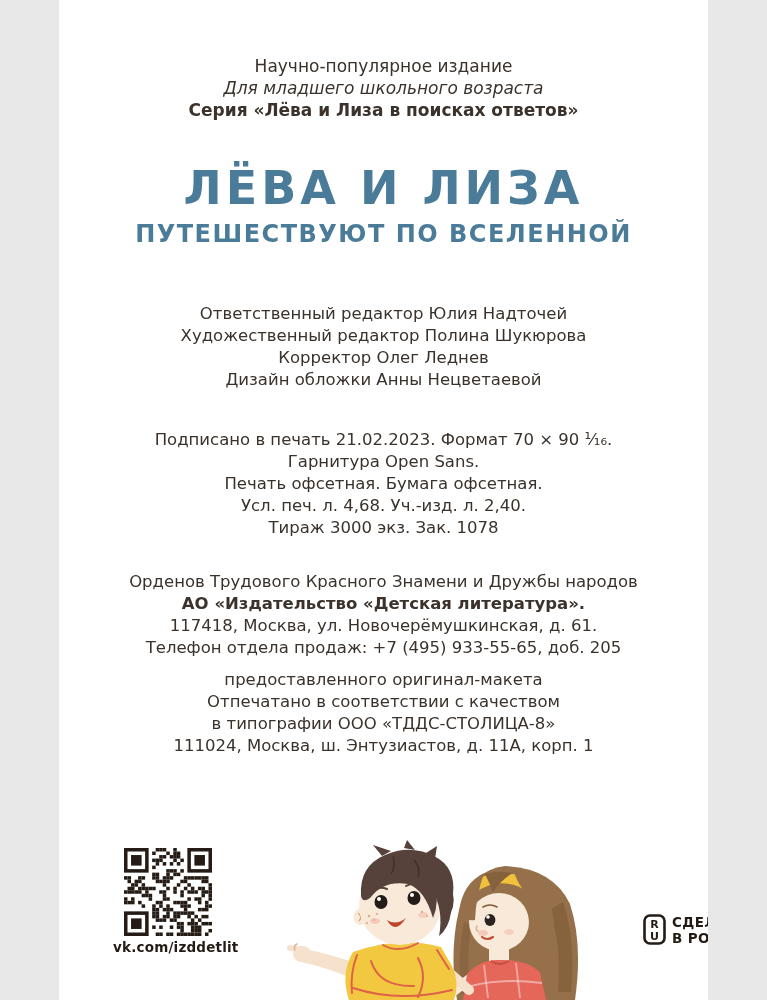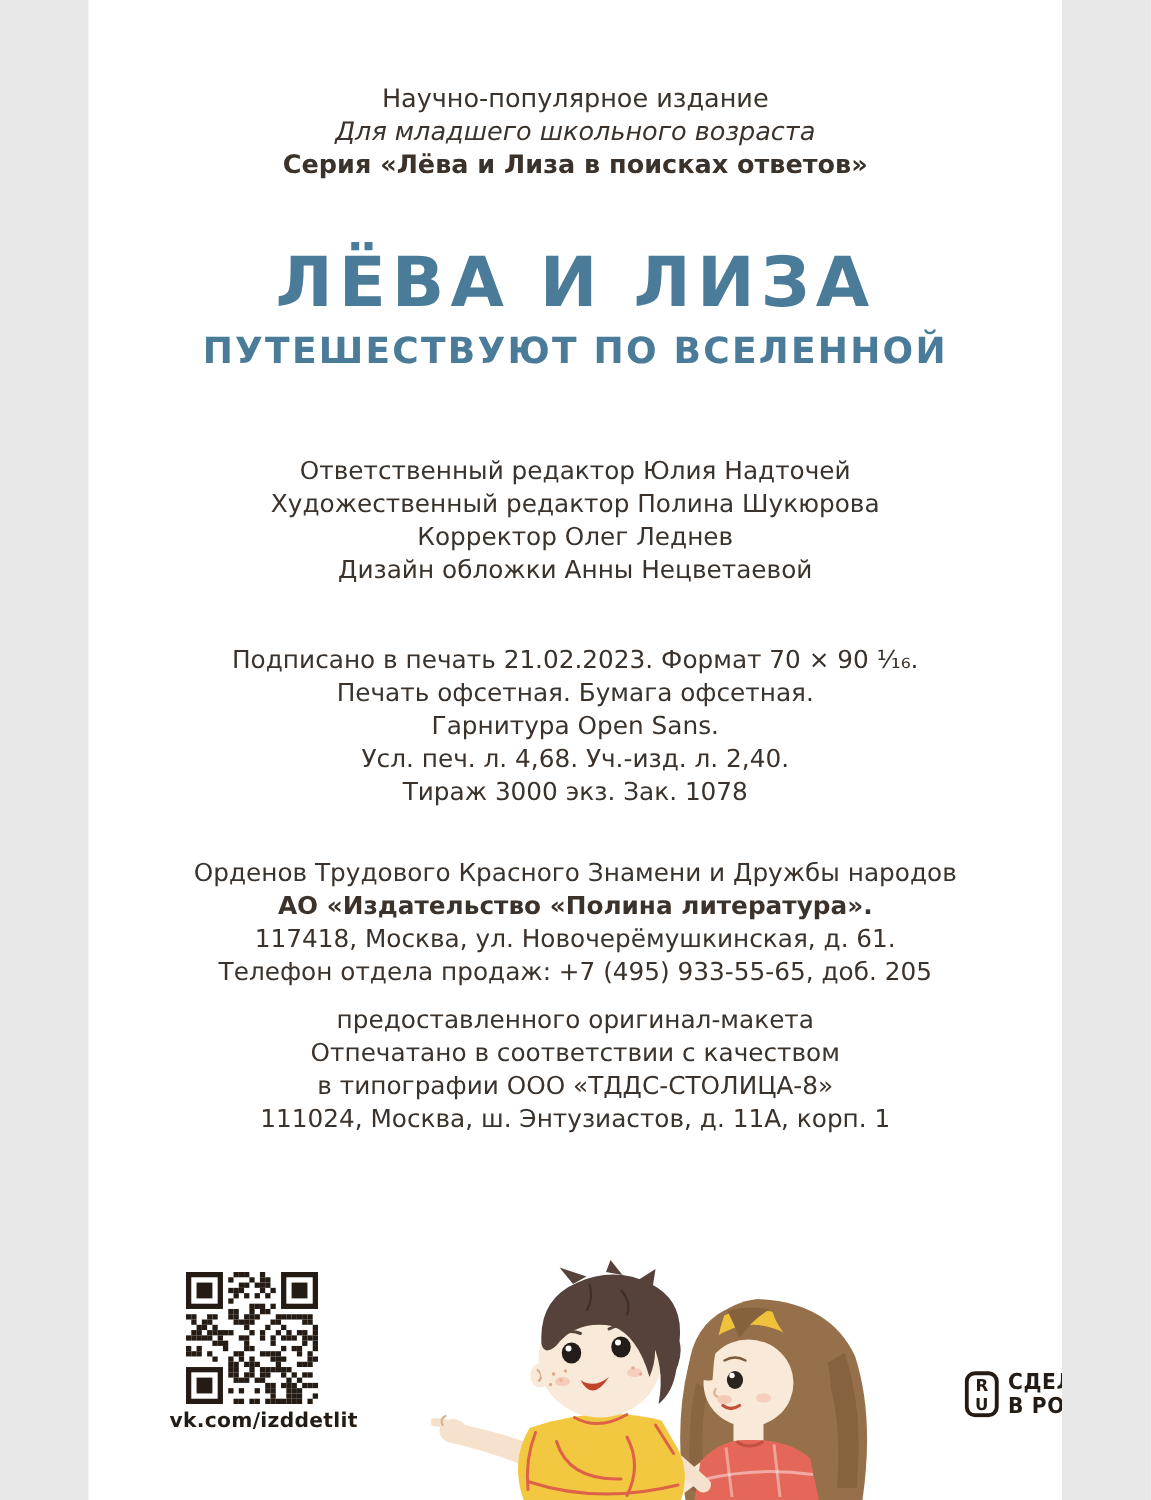--- a/index.html
+++ b/index.html
@@ -59,29 +59,29 @@
 
   <div class="centerblock credits-block txt">
     <div>Ответственный редактор  Юлия Надточей</div>
     <div>Художественный редактор  Полина Шукюрова</div>
     <div>Корректор  Олег Леднев</div>
     <div>Дизайн обложки  Анны Нецветаевой</div>
   </div>
 
   <div class="centerblock imprint-block txt">
     <div>Подписано в печать 21.02.2023. Формат 70 × 90 ¹⁄₁₆.</div>
+    <div>Гарнитура Open Sans.</div>
     <div>Печать офсетная. Бумага офсетная.</div>
-    <div>Гарнитура Open Sans.</div>
     <div>Усл. печ. л. 4,68. Уч.-изд. л. 2,40.</div>
     <div>Тираж 3000 экз. Зак. 1078</div>
   </div>
 
   <div class="centerblock publisher-block txt">
     <div>Орденов Трудового Красного Знамени и Дружбы народов</div>
-    <div class="bold">АО «Издательство «Полина литература».</div>
+    <div class="bold">АО «Издательство «Детская литература».</div>
     <div>117418, Москва, ул. Новочерёмушкинская, д. 61.</div>
     <div>Телефон отдела продаж: +7 (495) 933-55-65, доб. 205</div>
   </div>
 
   <div class="centerblock printer-block txt">
     <div>предоставленного оригинал-макета</div>
     <div>Отпечатано в соответствии с качеством</div>
     <div>в типографии ООО «ТДДС-СТОЛИЦА-8»</div>
     <div>111024, Москва, ш. Энтузиастов, д. 11А, корп. 1</div>
   </div>

